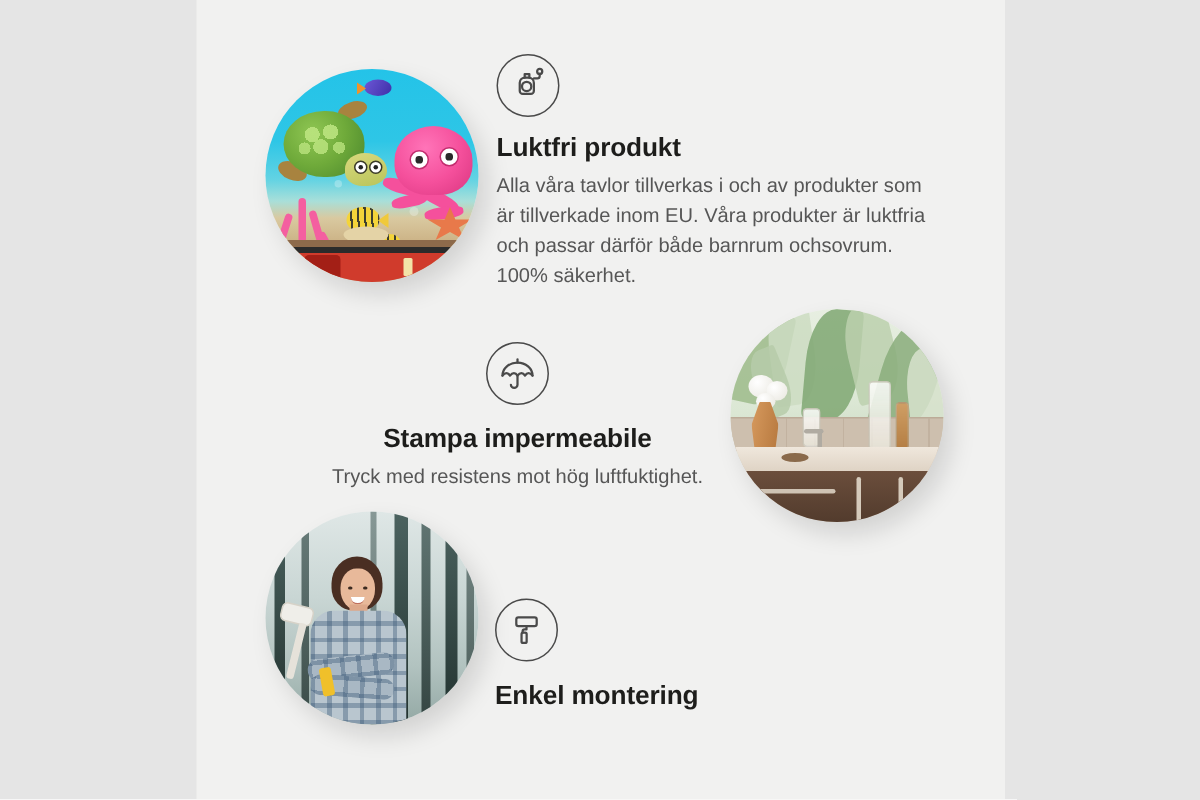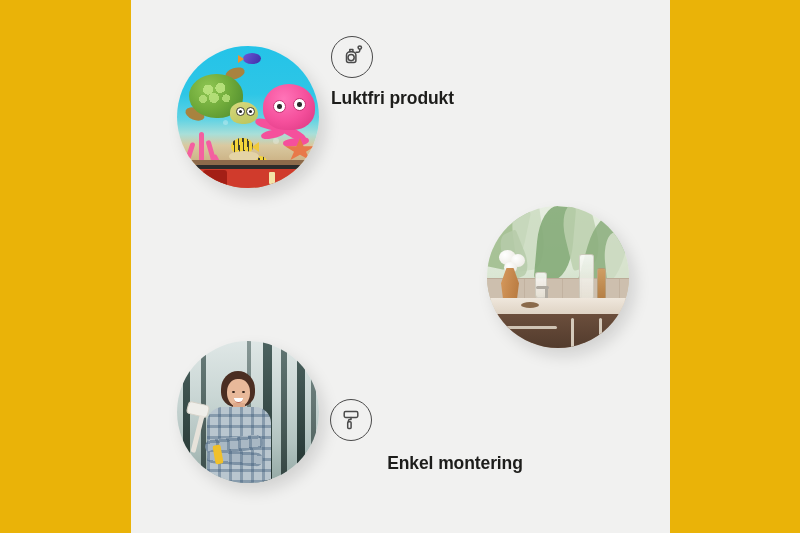--- a/index.html
+++ b/index.html
@@ -10,21 +10,21 @@
   }
   body {
     font-family: "Liberation Sans", sans-serif;
     -webkit-font-smoothing: antialiased;
   }
 
   .screenshot {
     position: relative;
     width: 800px;
     height: 533px;
-    background: #eab308;
+    background: #e5e5e5;
     overflow: hidden;
   }
 
   
   .panel {
     position: absolute;
     left: 131px;
     top: 0;
     width: 539px;
     height: 533px;
@@ -451,21 +451,21 @@
     text-align: center;
   }
   .feature-waterproof .feature-icon { margin: 0 auto; }
   .feature-waterproof .feature-title { margin-top: 12px; }
 
   
   .feature-mounting {
     left: 330px;
     top: 399px;
     width: 250px;
-    text-align: center;
+    text-align: left;
   }
   .feature-mounting .feature-title { margin-top: 12px; }
 </style>
 </head>
 <body>
 
 <div class="screenshot">
 
   <div class="panel"></div>
 
@@ -568,22 +568,35 @@
     <div class="feature-icon">
       <svg width="28" height="28" viewBox="0 0 28 28" fill="none" stroke="#4a4a4a" stroke-width="1.5" stroke-linecap="round" stroke-linejoin="round">
         <path d="M8.5 12.2c0-1.9 1.6-3.4 3.6-3.4h2.2c2 0 3.6 1.5 3.6 3.4v5.4c0 1.1-.9 2-2 2H10.5c-1.1 0-2-.9-2-2z"></path>
         <path d="M11.8 8.8V6.4h3.1v2.4"></path>
         <path d="M18 9.2h2.2c.9 0 1.6-.7 1.6-1.6V6.2"></path>
         <circle cx="21.8" cy="4.6" r="1.7"></circle>
         <circle cx="13.1" cy="14.6" r="3.1"></circle>
       </svg>
     </div>
     <div class="feature-title">Luktfri produkt</div>
+    <div class="feature-desc">Alla våra tavlor tillverkas i och av produkter som är tillverkade inom EU. Våra produkter är luktfria och passar därför både barnrum ochsovrum. 100% säkerhet.</div>
   </div>
 
+  <div class="feature feature-waterproof">
+    <div class="feature-icon">
+      <svg width="28" height="28" viewBox="0 0 28 28" fill="none" stroke="#4a4a4a" stroke-width="1.5" stroke-linecap="round" stroke-linejoin="round">
+        <path d="M4 15.4C4 10.6 8.5 6.7 14 6.7s10 3.9 10 8.7"></path>
+        <path d="M4 15.4c1.7-2.3 3.6-2.3 5 0 1.7-2.3 3.6-2.3 5 0 1.7-2.3 3.6-2.3 5 0 1.4-2.3 3.3-2.3 5 0"></path>
+        <path d="M14 15.4v6.1c0 1.2-1 2.1-2.2 2.1s-2.2-.9-2.2-2.1"></path>
+        <path d="M14 6.7V4.6"></path>
+      </svg>
+    </div>
+    <div class="feature-title">Stampa impermeabile</div>
+    <div class="feature-desc">Tryck med resistens mot hög luftfuktighet.</div>
+  </div>
 
   <div class="feature feature-mounting">
     <div class="feature-icon">
       <svg width="28" height="28" viewBox="0 0 28 28" fill="none" stroke="#4a4a4a" stroke-width="1.5" stroke-linecap="round" stroke-linejoin="round">
         <rect x="7.2" y="5.6" width="13.6" height="5.8" rx="1.4"></rect>
         <path d="M14 11.4v2.2h-1.2c-.8 0-1.4.6-1.4 1.4v.8"></path>
         <rect x="10.7" y="15.8" width="3.4" height="6.8" rx="1"></rect>
       </svg>
     </div>
     <div class="feature-title">Enkel montering</div>

